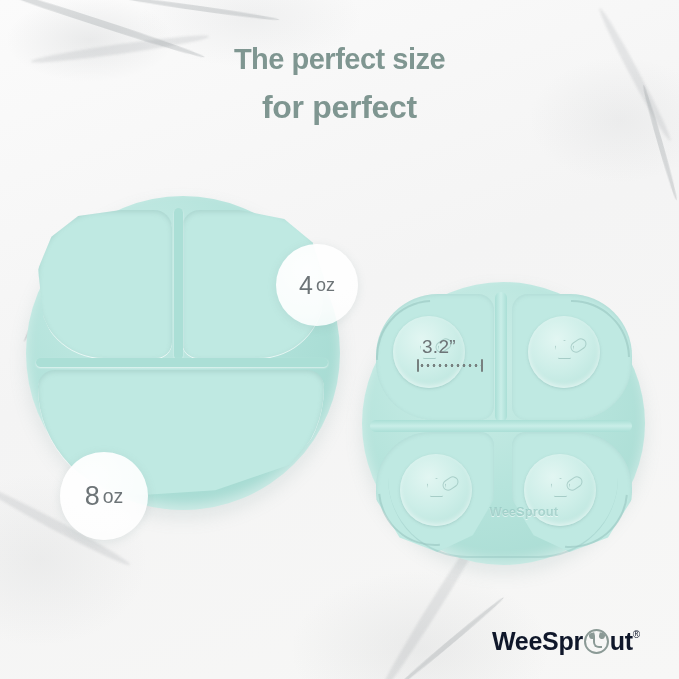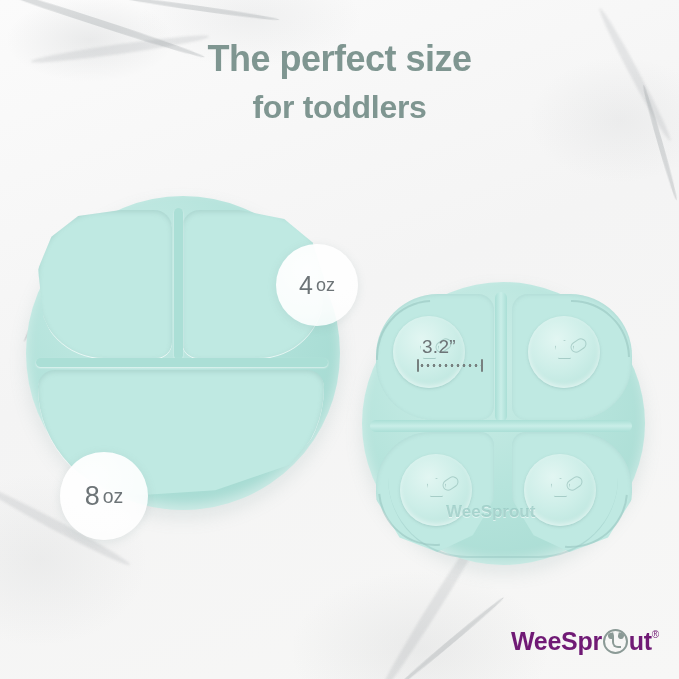--- a/index.html
+++ b/index.html
@@ -18,21 +18,21 @@
       radial-gradient(130px 90px at 620px 120px, rgba(150,155,158,.10), rgba(150,155,158,0) 70%),
       radial-gradient(180px 110px at 420px 650px, rgba(150,155,158,.13), rgba(150,155,158,0) 72%),
       radial-gradient(150px 120px at 40px 560px, rgba(150,155,158,.10), rgba(150,155,158,0) 72%),
       linear-gradient(160deg,#fbfbfb 0%,#f4f4f4 45%,#f7f7f6 100%);
   }
   .vein{position:absolute;background:rgba(138,144,148,.28);border-radius:50%;filter:blur(.6px);}
   .vein2{position:absolute;background:rgba(138,144,148,.18);border-radius:50%;filter:blur(1.1px);}
 
   
   .head-wrap{position:absolute;left:0;right:0;top:34px;text-align:center;}
-  .h1{font-size:36px;line-height:50px;font-weight:bold;color:#7f9691;letter-spacing:-.5px;}
+  .h1{font-size:29px;line-height:50px;font-weight:bold;color:#7f9691;letter-spacing:-.5px;}
   .h2{font-size:32px;line-height:38px;font-weight:bold;color:#7f9691;margin-top:4px;letter-spacing:-.3px;}
 
   
   .dim-main{position:absolute;left:24px;top:172px;width:318px;height:22px;display:flex;align-items:center;}
   .cap{width:2px;height:17px;background:#9aa0a2;flex:none;border-radius:1px;}
   .dots{flex:1;height:3px;
     background-image:radial-gradient(circle, #9aa0a2 42%, rgba(0,0,0,0) 46%);
     background-size:8px 3px;background-repeat:repeat-x;background-position:left center;}
   .dim-label{font-size:20px;color:#6d7477;padding:0 9px;white-space:nowrap;letter-spacing:.3px;}
 
@@ -102,38 +102,38 @@
     border-color:rgba(150,195,190,.55) transparent transparent transparent;}
   .arc-tl{left:14px;top:18px;width:110px;height:110px;transform:rotate(-48deg);}
   .arc-tr{left:152px;top:18px;width:112px;height:112px;transform:rotate(44deg);}
   .arc-bl{left:16px;top:150px;width:110px;height:110px;transform:rotate(-140deg);}
   .arc-br{left:150px;top:150px;width:112px;height:112px;transform:rotate(140deg);}
   .centre-v{position:absolute;left:133px;top:10px;width:12px;height:130px;border-radius:6px;
     background:linear-gradient(90deg,#aadfd6,#c9eee8,#aadfd6);}
   .centre-h{position:absolute;left:8px;top:138px;width:262px;height:12px;border-radius:6px;
     background:linear-gradient(180deg,#aadfd6,#c9eee8,#aadfd6);}
   .emboss{position:absolute;left:84px;top:222px;width:112px;height:32px;
-    font-size:17px;font-weight:bold;color:rgba(150,200,194,.75);text-align:left;line-height:15px;
+    font-size:13px;font-weight:bold;color:rgba(150,200,194,.75);text-align:right;line-height:15px;
     text-shadow:0 1px 0 rgba(255,255,255,.55);}
   .bottom-ridge{position:absolute;left:26px;top:196px;width:230px;height:78px;
     border-radius:0 0 120px 120px;border-bottom:2px solid rgba(150,198,192,.45);}
 
   
   .badge{position:absolute;border-radius:50%;
     background:radial-gradient(circle at 38% 30%, rgba(255,255,255,.97) 0%, rgba(255,255,255,.9) 60%, rgba(255,255,255,.78) 100%);
     display:flex;align-items:center;justify-content:center;
     color:#6d7477;box-shadow:0 2px 10px rgba(120,150,150,.16);z-index:8;}
   .badge-4{left:276px;top:244px;width:82px;height:82px;font-size:25px;}
   .badge-8{left:60px;top:452px;width:88px;height:88px;font-size:27px;}
   .badge .num{font-weight:400;}
   .badge .unit{font-size:.72em;margin-left:3px;}
 
   
-  .logo{position:absolute;left:492px;top:627px;display:flex;align-items:center;color:#701a75;
-    font-size:25px;font-weight:bold;letter-spacing:-.3px;z-index:9;margin-left:19px;}
+  .logo{position:absolute;left:492px;top:627px;display:flex;align-items:center;color:#0f172a;
+    font-size:25px;font-weight:bold;letter-spacing:-.3px;z-index:9;}
   .logo .mark{position:relative;display:inline-block;width:21px;height:21px;border-radius:50%;
     border:2.5px solid #8b9a96;margin:0 1px;vertical-align:middle;}
   .logo .mark i{position:absolute;left:50%;top:52%;width:7px;height:9px;margin-left:-3.5px;margin-top:-5px;
     border-left:2px solid #8b9a96;border-bottom:2px solid #8b9a96;border-radius:0 0 0 6px;}
   .logo .mark b{position:absolute;left:3px;top:2px;width:6px;height:6px;border-radius:50% 0 50% 50%;
     background:#8b9a96;transform:rotate(-15deg);}
   .logo .mark s{position:absolute;right:2px;top:2px;width:6px;height:6px;border-radius:0 50% 50% 50%;
     background:#8b9a96;transform:rotate(15deg);}
   .logo .reg{font-size:10px;font-weight:normal;align-self:flex-start;margin-top:2px;}
 </style>
@@ -148,21 +148,21 @@
   <div class="vein" style="left:120px;top:6px;width:160px;height:5px;transform:rotate(8deg);"></div>
   <div class="vein2" style="left:560px;top:70px;width:150px;height:9px;transform:rotate(62deg);"></div>
   <div class="vein" style="left:600px;top:140px;width:120px;height:5px;transform:rotate(74deg);"></div>
   <div class="vein2" style="left:330px;top:600px;width:210px;height:11px;transform:rotate(-58deg);"></div>
   <div class="vein" style="left:380px;top:640px;width:140px;height:5px;transform:rotate(-40deg);"></div>
   <div class="vein2" style="left:-30px;top:520px;width:170px;height:10px;transform:rotate(28deg);"></div>
   <div class="vein" style="left:0px;top:300px;width:90px;height:4px;transform:rotate(-62deg);"></div>
 
   <div class="head-wrap">
     <div class="h1">The perfect size</div>
-    <div class="h2">for toddlers</div>
+    <div class="h2">for perfect</div>
   </div>
 
 
   <div class="plate-l">
     <div class="shadow"></div>
     <div class="body">
       <div class="well well-a"></div>
       <div class="well well-b"></div>
       <div class="well well-c"></div>
       <div class="divider-v"></div>

